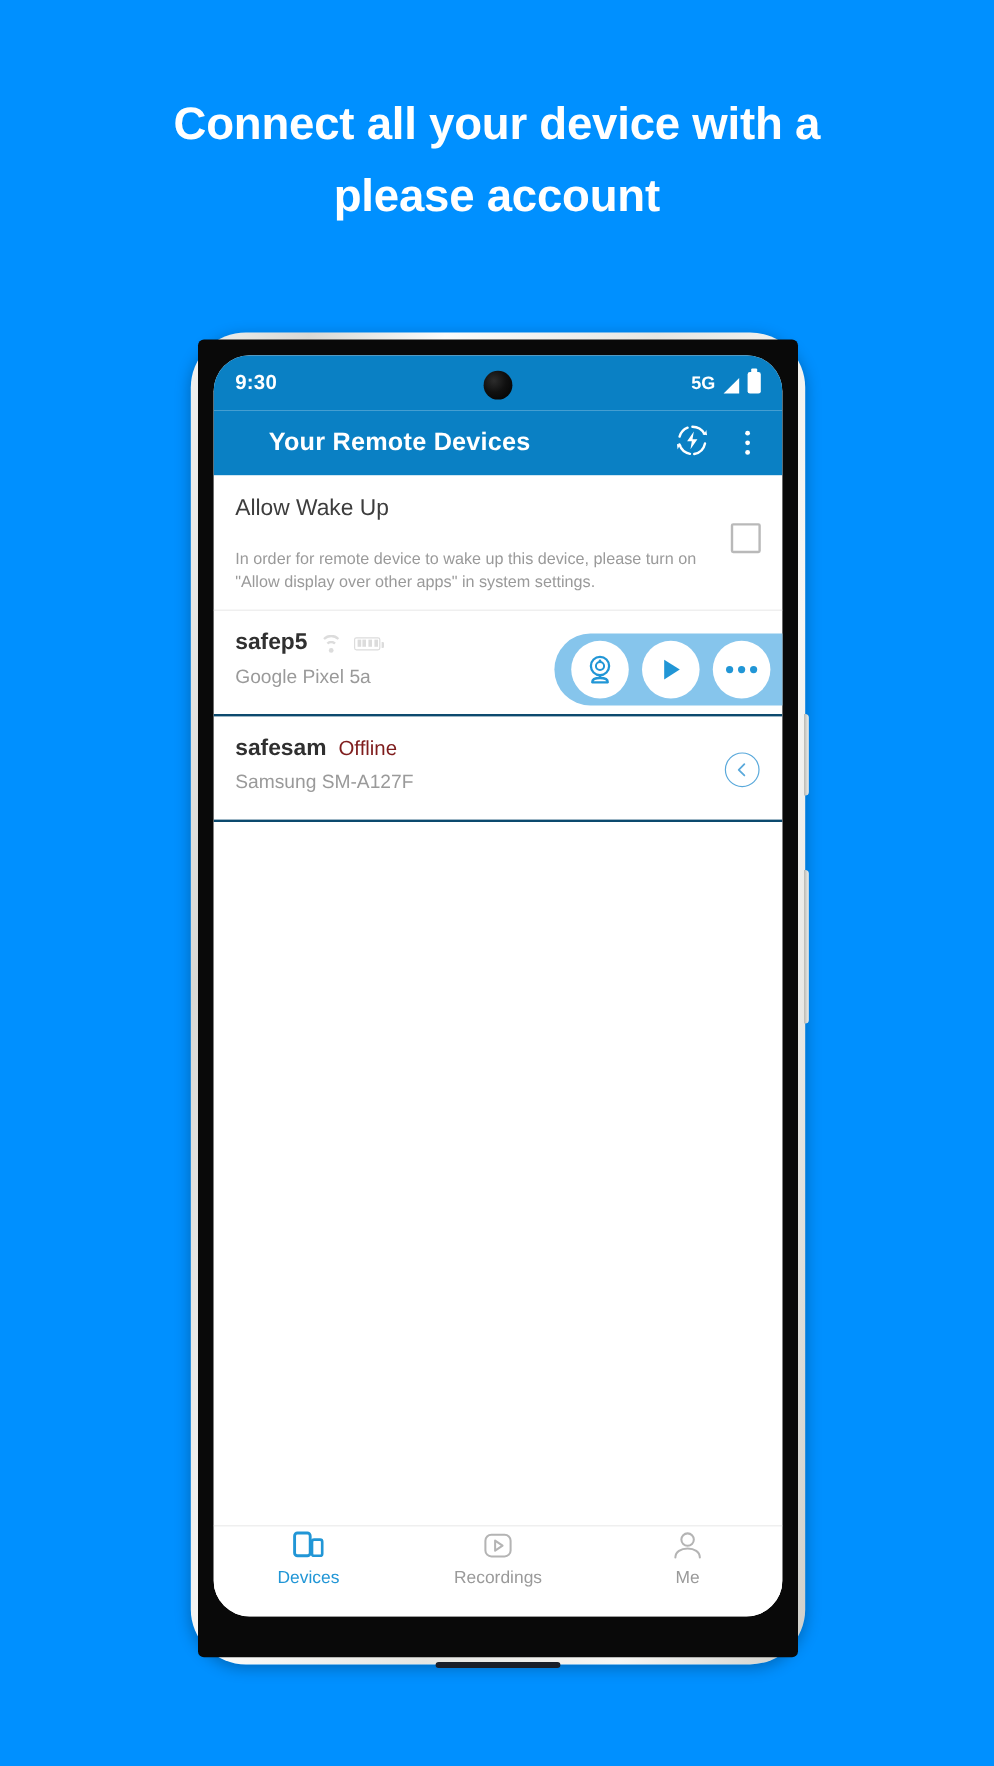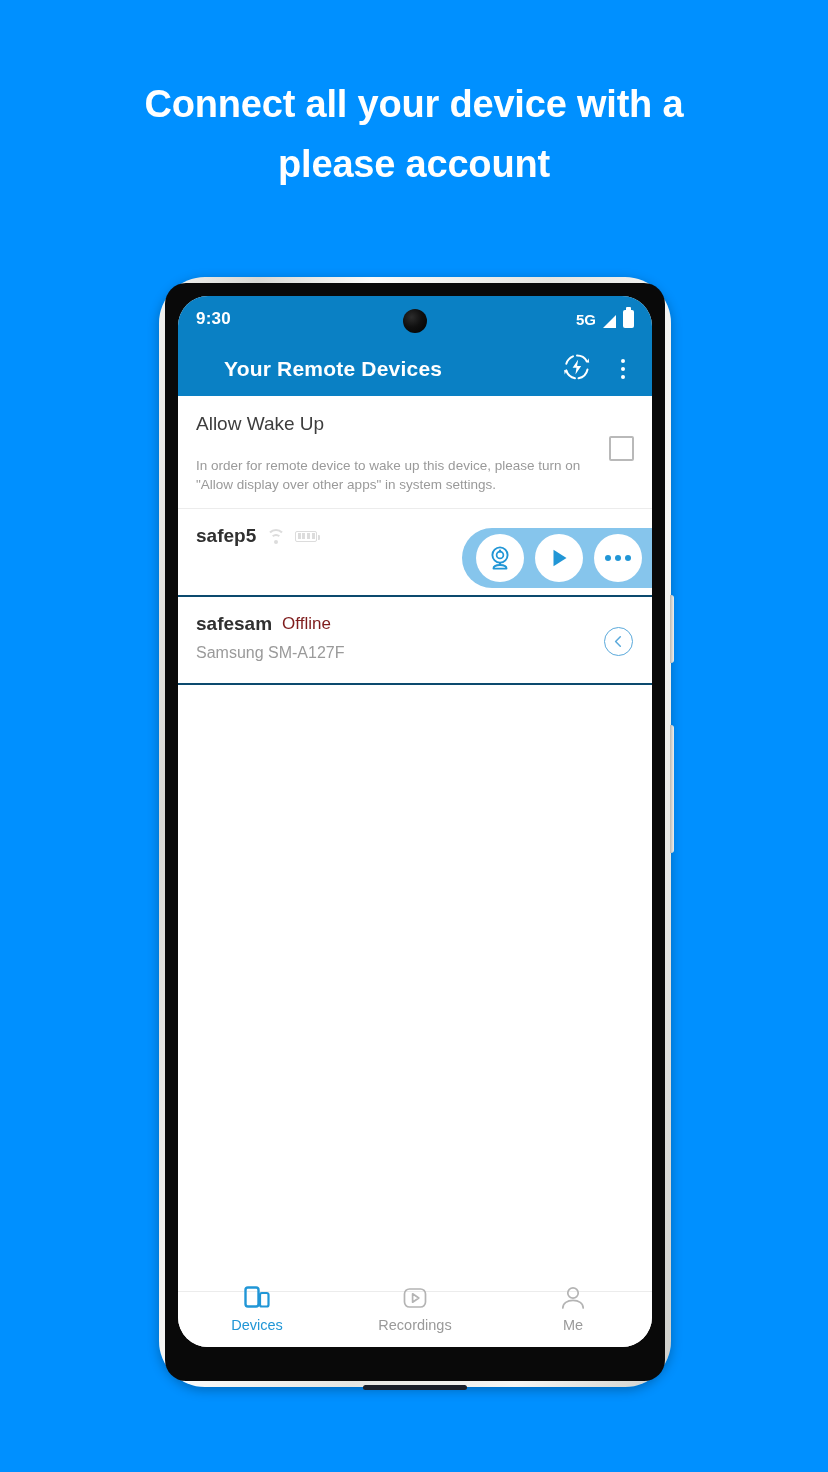--- a/index.html
+++ b/index.html
@@ -31,21 +31,21 @@
     width:512px; height:1110px;
     border-radius:46px;
     background:linear-gradient(100deg,#f2f2f0 0%,#d8d8d4 14%,#fbfbfa 30%,#e6e6e2 55%,#f6f6f4 78%,#cfcfca 100%);
     box-shadow:0 3px 12px rgba(0,0,0,0.28);
     padding:6px;
   }
   .phone-bezel {
     position:absolute;
     left:6px; top:6px; right:6px; bottom:6px;
     background:#090909;
-    border-radius:21px;
+    border-radius:5px;
     overflow:hidden;
   }
   .screen {
     position:absolute;
     left:13px; top:13px; right:13px; bottom:34px;
     background:#ffffff;
     border-radius:30px;
     overflow:hidden;
     display:flex;
     flex-direction:column;
@@ -259,21 +259,21 @@
     border-radius:50%;
     display:flex; align-items:center; justify-content:center;
     cursor:pointer;
   }
 
   .list-filler { flex:1 1 auto; background:#ffffff; }
 
   
   .bottomnav {
     flex:0 0 auto;
-    height:56px;
+    height:76px;
     border-top:1px solid #ececec;
     display:flex;
     background:#ffffff;
     padding-bottom:22px;
   }
   .nav-item {
     flex:1;
     display:flex;
     flex-direction:column;
     align-items:center;
@@ -346,20 +346,21 @@
               <span class="a2"></span>
               <span class="dot"></span>
           </span>
           <span class="ico-batt">
             <i></i>
               <i></i>
               <i></i>
               <i></i>
           </span>
         </div>
+        <div class="device-model">Google Pixel 5a</div>
 
         <div class="action-pill">
           <span class="act-btn">
             <svg width="28" height="28" viewBox="0 0 28 28">
               <circle cx="14" cy="11" r="7.6" fill="none" stroke="#2196d6" stroke-width="1.9"></circle>
               <circle cx="14" cy="11" r="3.4" fill="none" stroke="#2196d6" stroke-width="1.7"></circle>
               <rect x="12.9" y="5.6" width="2.2" height="3" rx="1" fill="#2196d6"></rect>
               <rect x="12.9" y="18.3" width="2.2" height="2.6" fill="#2196d6"></rect>
               <path d="M7.5 24.6c0-2.3 2.9-3.6 6.5-3.6s6.5 1.3 6.5 3.6z" fill="none" stroke="#2196d6" stroke-width="1.9" stroke-linejoin="round"></path>
             </svg>

